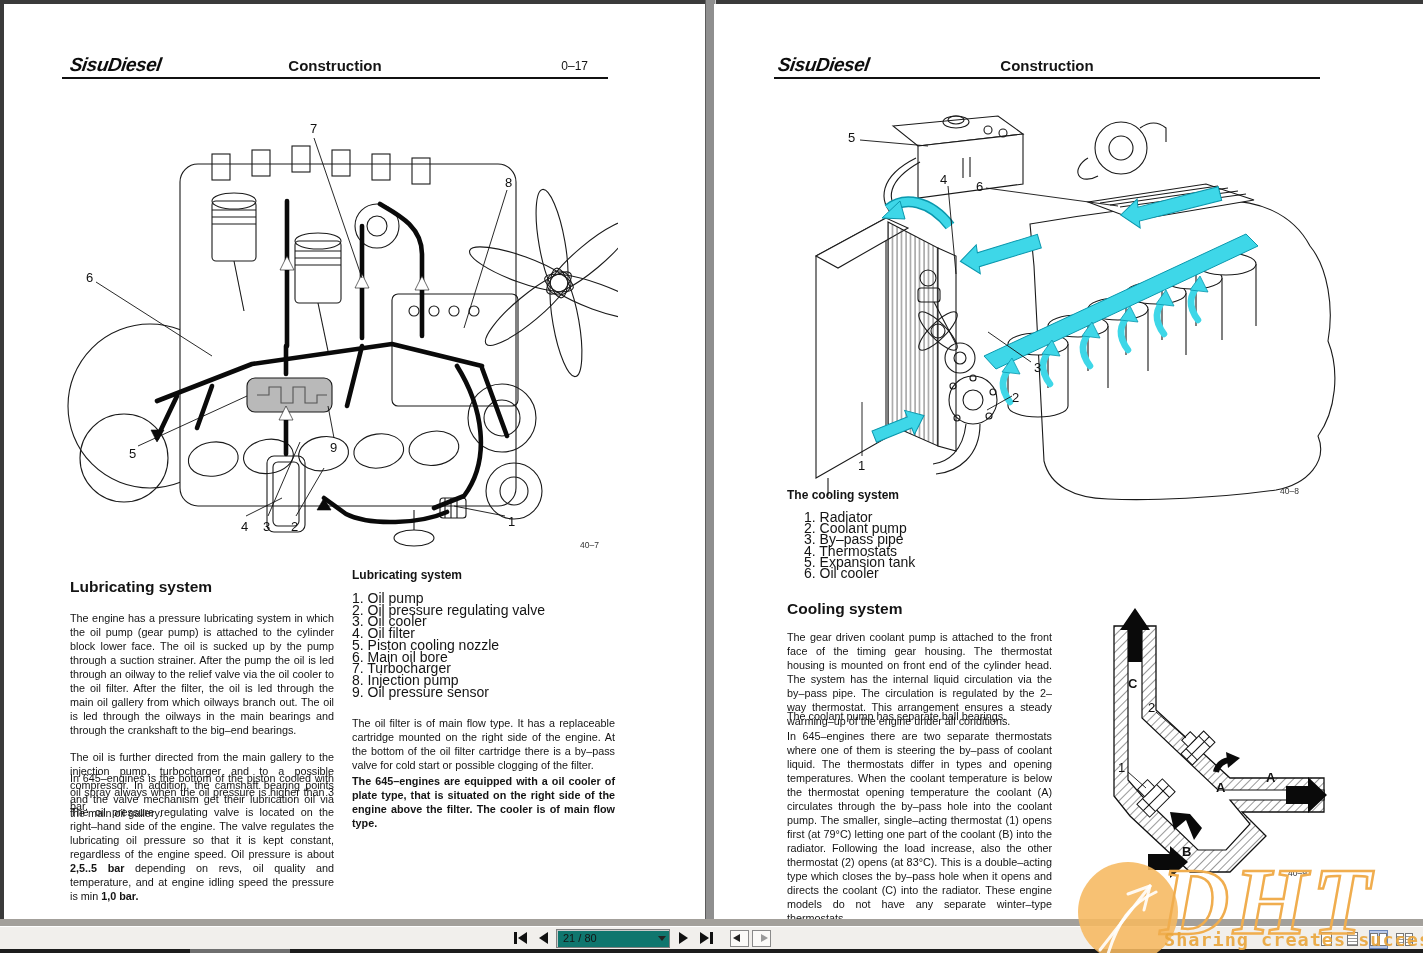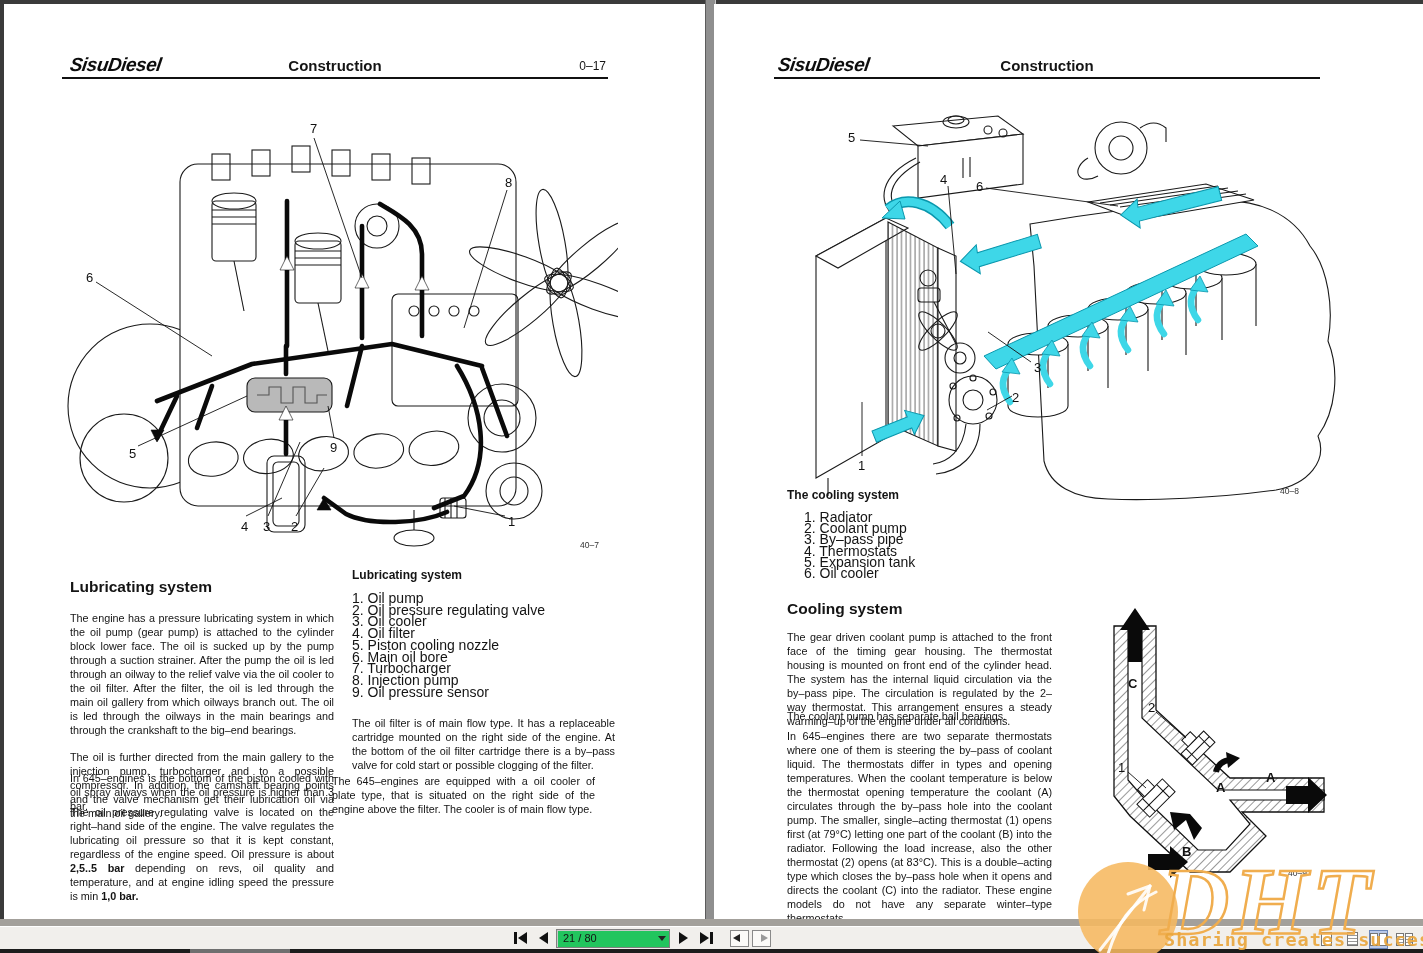--- a/index.html
+++ b/index.html
@@ -28,21 +28,21 @@
   #graybar{position:absolute;left:0;right:0;top:919px;height:7px;background:#a3a09b;}
   #toolbar{position:absolute;left:0;right:0;top:926px;height:23px;background:#f1efec;
            border-top:1px solid #ffffff;}
   #bottombar{position:absolute;left:0;right:0;top:949px;height:4px;background:#1c1c1c;}
   #bottomnotch{position:absolute;left:190px;top:949px;width:100px;height:4px;background:#6f6f6f;}
   .nav{position:absolute;left:510px;top:0;height:22px;display:flex;align-items:center;gap:3px;}
   .tb-btn{width:20px;height:20px;display:flex;align-items:center;justify-content:center;gap:1px;cursor:pointer;}
   .tri-l{width:0;height:0;border-top:6px solid transparent;border-bottom:6px solid transparent;border-right:9px solid #111;}
   .tri-r{width:0;height:0;border-top:6px solid transparent;border-bottom:6px solid transparent;border-left:9px solid #111;}
   .vbar{width:3px;height:12px;background:#111;}
-  .pagebox{width:112px;height:17px;background:#22c55e;border:1px solid #808080;
+  .pagebox{width:112px;height:17px;background:#0f766e;border:1px solid #808080;
            box-shadow:inset 1px 1px 0 #c9c9c9;display:flex;align-items:center;font-size:11px;}
   .pagebox .txt{flex:1;padding-left:6px;}
   .caret{width:14px;height:100%;display:flex;align-items:center;justify-content:center;}
   .caret:before{content:"";width:0;height:0;border-left:4px solid transparent;border-right:4px solid transparent;border-top:5px solid #222;}
   .viewicon{width:17px;height:15px;border:1px solid #8a8a8a;background:#fbfaf8;position:relative;}
   .viewicon .arr{position:absolute;left:2px;top:3px;width:0;height:0;
                  border-top:4px solid transparent;border-bottom:4px solid transparent;border-right:7px solid #222;}
   .viewicon.dim .arr{border-right-color:#9a9a9a;}
   .modes{position:absolute;left:1318px;top:2px;display:flex;gap:9px;align-items:center;height:20px;}
   .mode{width:17px;height:17px;display:flex;align-items:center;justify-content:center;gap:1px;}
@@ -62,21 +62,21 @@
   svg text.lb{font-family:"Liberation Sans",sans-serif;font-size:13px;font-weight:bold;fill:#111;}
 </style>
 </head>
 <body>
 
 <div id="app">
 
   <div class="page" id="page-left">
     <div class="abs logo" style="left:66px;top:50px;">SisuDiesel</div>
     <div class="abs hdr-title" style="left:58px;top:53px;width:546px;">Construction</div>
-    <div class="abs hdr-page" style="left:62px;top:55px;width:540px;">0–17</div>
+    <div class="abs hdr-page" style="left:44px;top:55px;width:540px;">0–17</div>
     <div class="abs rule" style="left:58px;top:73px;width:546px;"></div>
 
     <svg class="abs" style="left:58px;top:102px;" width="556" height="452" viewBox="0 0 556 452">
       <g fill="none" stroke="#1a1a1a" stroke-width="1.1">
 
         <circle cx="88" cy="300" r="82"></circle>
         <circle cx="62" cy="352" r="44"></circle>
         <rect x="118" y="58" width="336" height="342" rx="18" fill="#fff"></rect>
         <rect x="330" y="188" width="126" height="112" rx="6"></rect>
         <circle cx="352" cy="205" r="5"></circle>
@@ -206,21 +206,21 @@
       <li>2. Oil pressure regulating valve</li>
       <li>3. Oil cooler</li>
       <li>4. Oil filter</li>
       <li>5. Piston cooling nozzle</li>
       <li>6. Main oil bore</li>
       <li>7. Turbocharger</li>
       <li>8. Injection pump</li>
       <li>9. Oil pressure sensor</li>
     </ul>
     <div class="abs para" style="left:348px;top:712px;width:263px;">The oil filter is of main flow type. It has a replaceable cartridge mounted on the right side of the engine. At the bottom of the oil filter cartridge there is a by–pass valve for cold start or possible clogging of the filter.</div>
-    <div class="abs para" style="left:328px;top:770px;width:263px;">The 645–engines are equipped with a oil cooler of plate type, that is situated on the right side of the engine above the filter. The cooler is of main flow type.</div>
+    <div class="abs para" style="left:348px;top:770px;width:263px;font-weight:bold;">The 645–engines are equipped with a oil cooler of plate type, that is situated on the right side of the engine above the filter. The cooler is of main flow type.</div>
   </div>
 
   <div id="divider"></div>
 
   <div class="page" id="page-right">
     <div class="abs logo" style="left:64px;top:50px;">SisuDiesel</div>
     <div class="abs hdr-title" style="left:60px;top:53px;width:546px;">Construction</div>
     <div class="abs rule" style="left:60px;top:73px;width:546px;"></div>
 
     <svg class="abs" style="left:74px;top:102px;" width="552" height="396" viewBox="0 0 552 396">

